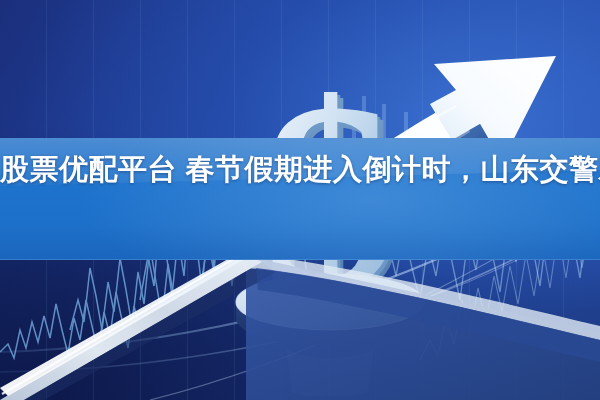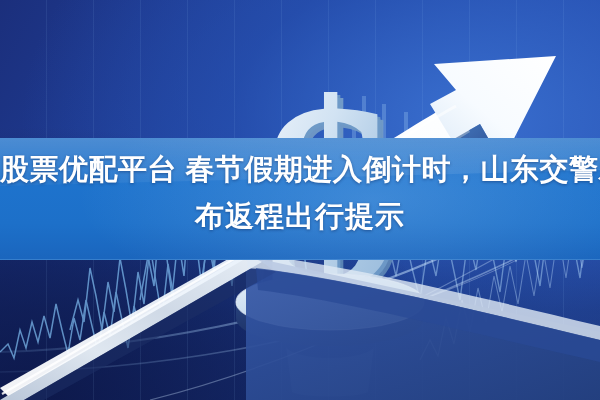--- a/index.html
+++ b/index.html
@@ -303,21 +303,20 @@
 
       <rect x="0" y="0" width="600" height="400" fill="none"></rect>
     </g>
   </svg>
 
   <div class="layer" id="band"></div>
   <div class="layer" id="band-sheen"></div>
 
   <div id="headline">
     <span class="ln ln1">股票优配平台 春节假期进入倒计时，山东交警发</span>
-    <span class="ln ln2">布返程出行提示</span>
   </div>
 
   <svg class="layer" id="art-front" viewBox="0 0 600 400">
     <defs>
       <linearGradient id="fgGloss" x1="0" y1="0" x2="0" y2="1">
         <stop offset="0%" stop-color="#ffffff" stop-opacity="0.22"></stop>
         <stop offset="100%" stop-color="#ffffff" stop-opacity="0.04"></stop>
       </linearGradient>
     </defs>
 

